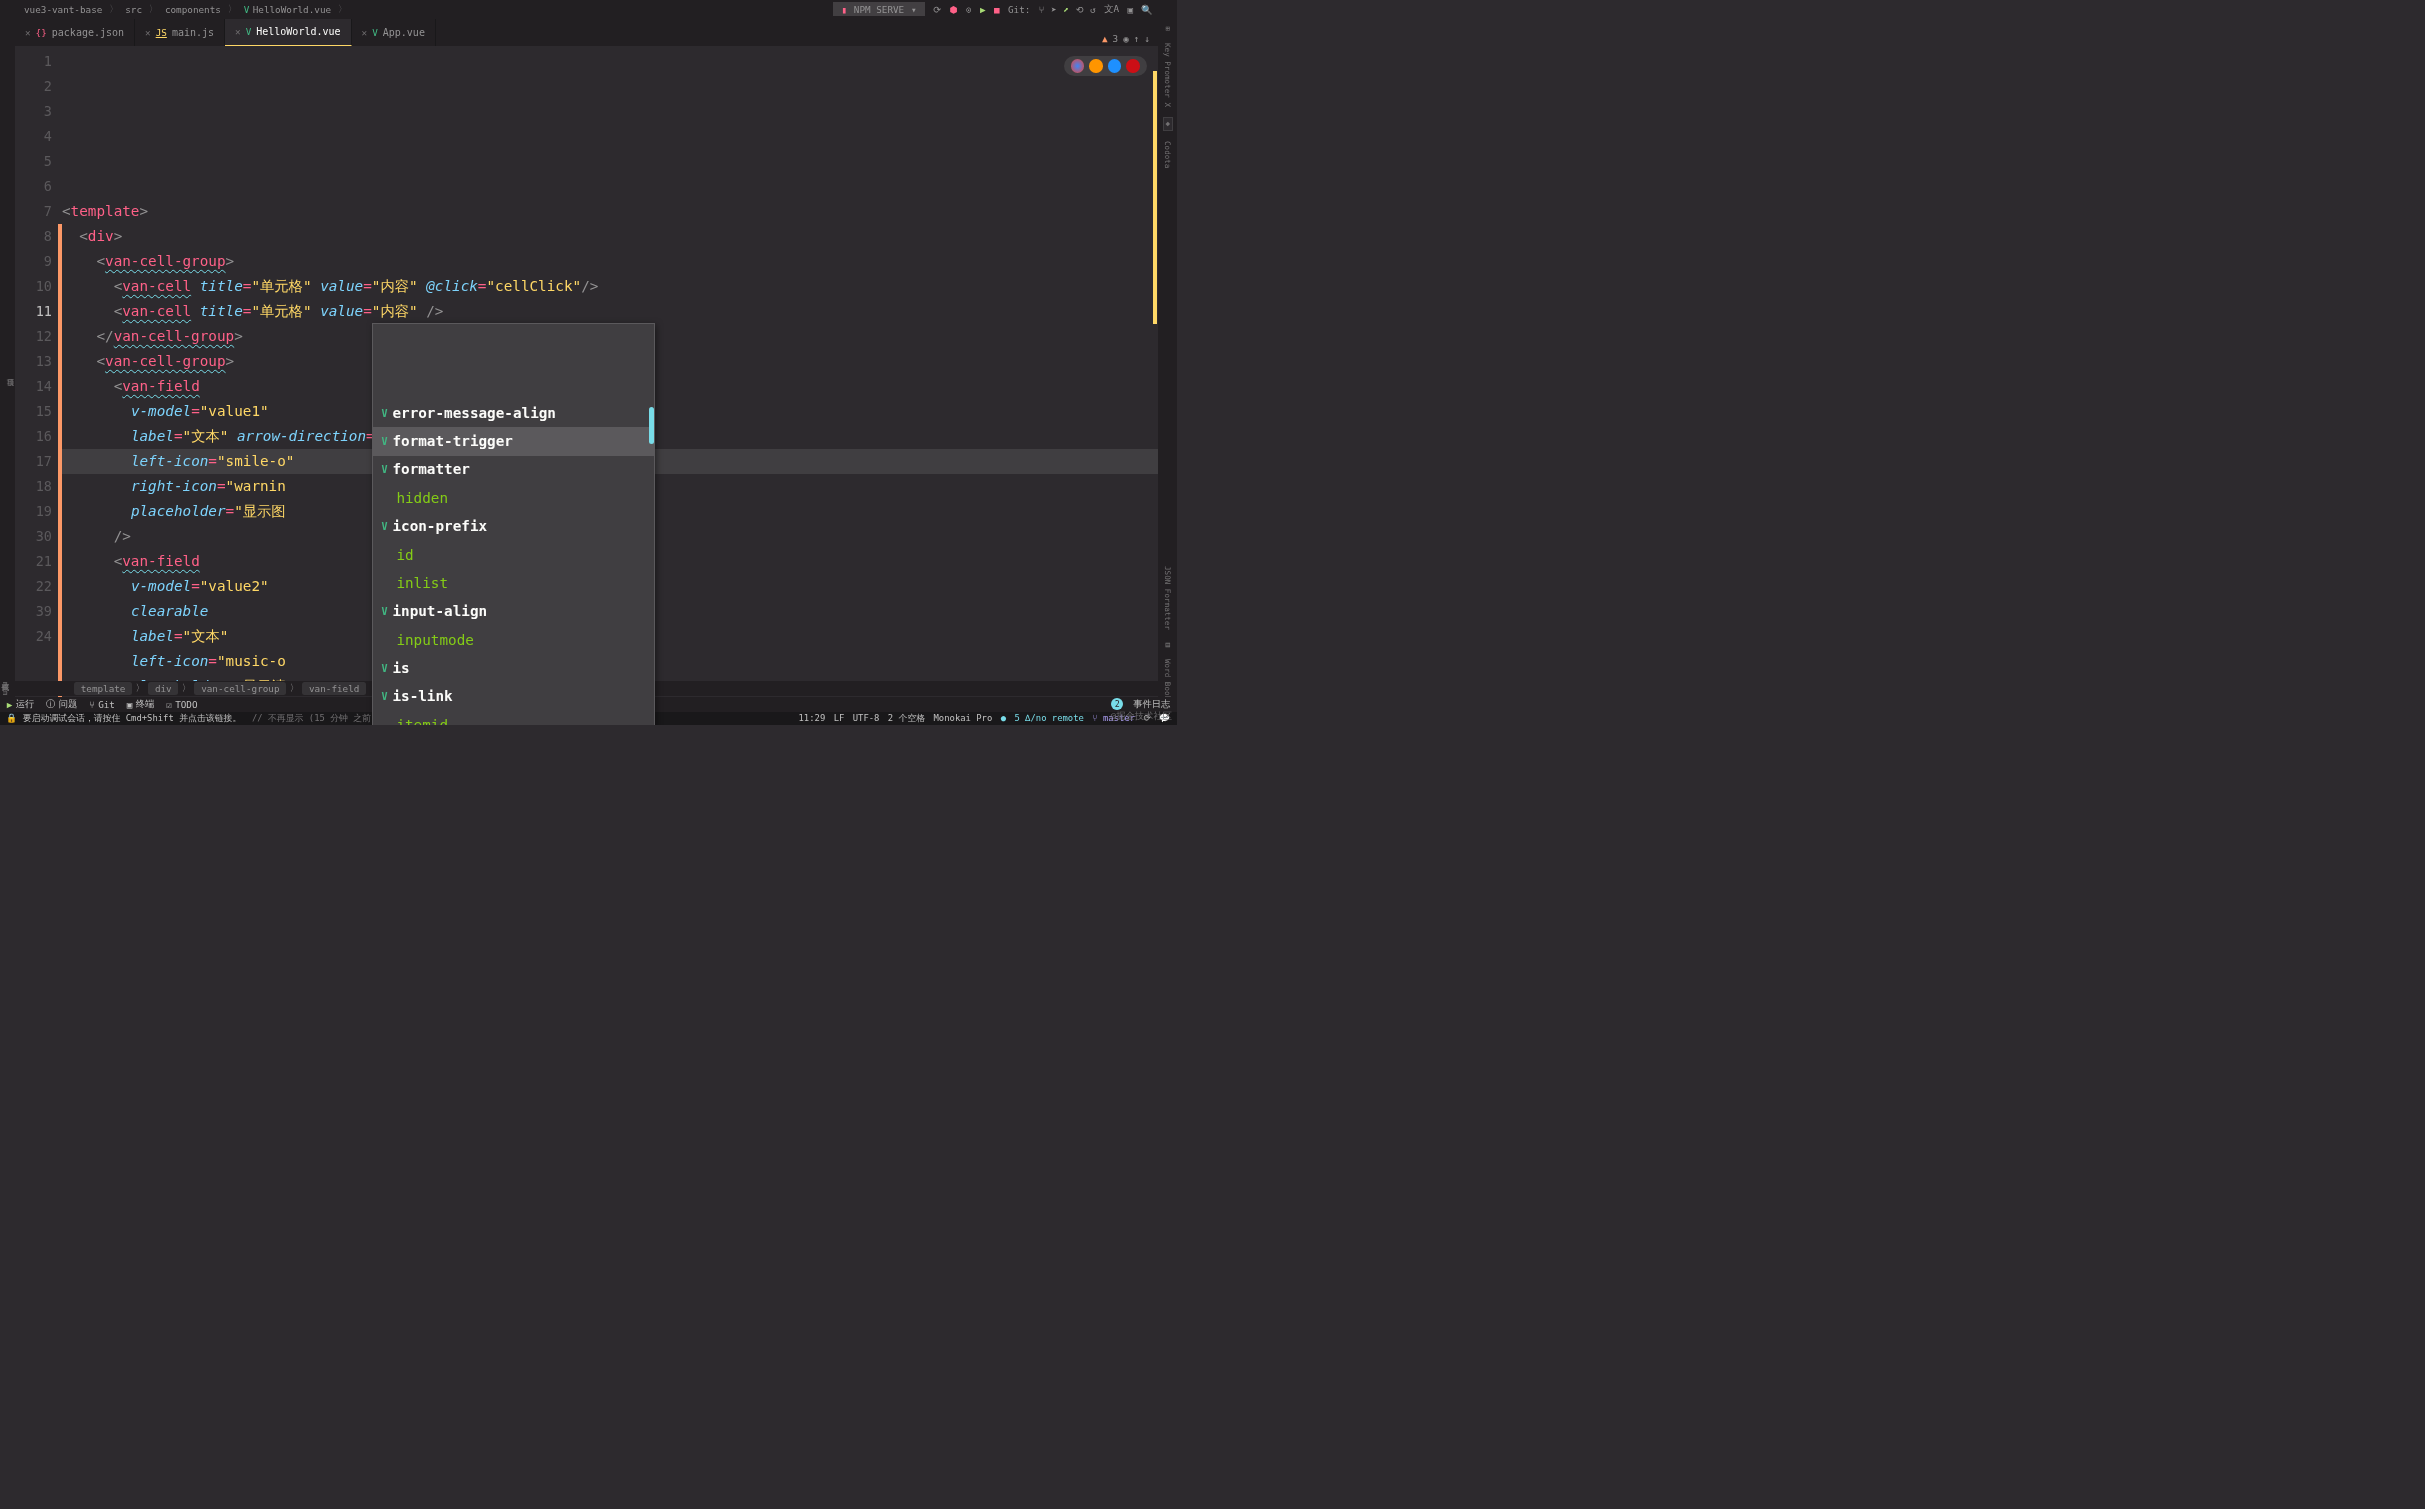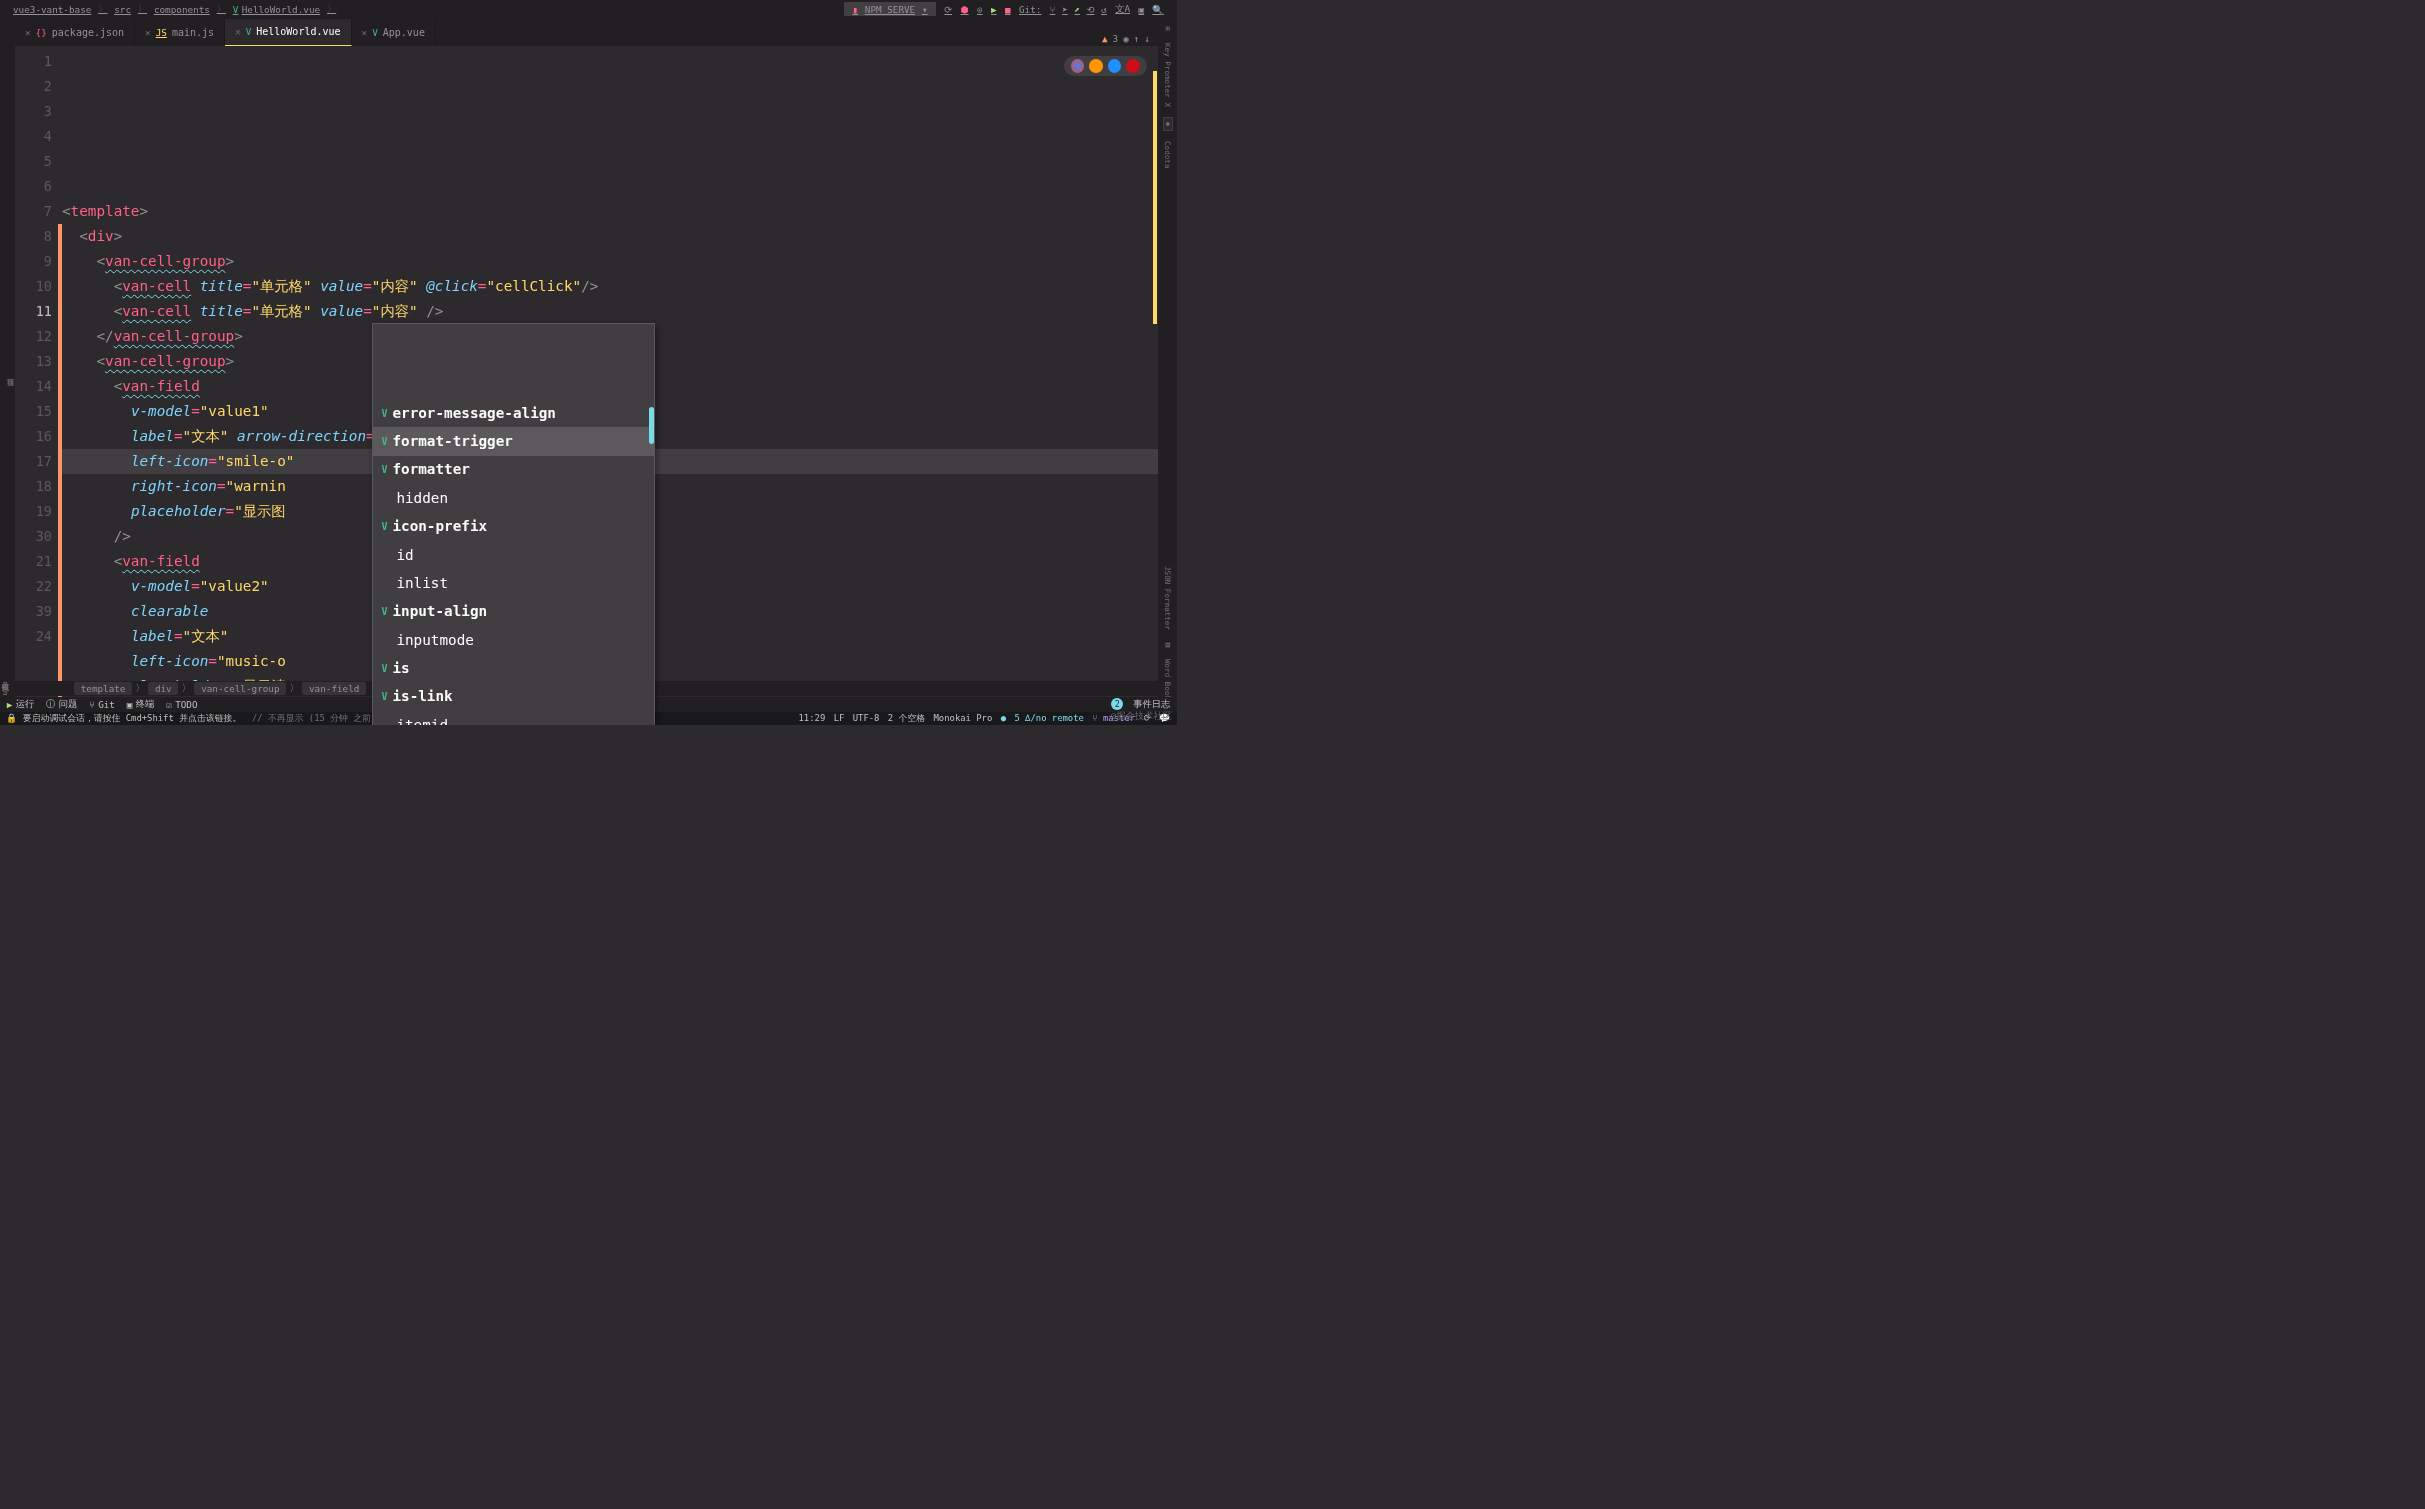--- a/index.html
+++ b/index.html
@@ -13,24 +13,23 @@
   font-size: 11px;
   position: relative;
 }
 
 
 .top-bar {
   height: 18.6px;
   background: #221f22;
   display: flex;
   align-items: center;
-  padding: 0 13px;
+  padding: 0 24px;
   font-size: 9.3px;
   color: #939293;
-  text-decoration: underline;
 }
 .breadcrumb-top { display: flex; align-items: center; gap: 3.4px; }
 .breadcrumb-top .sep { color: #5b595c; margin: 0 3.4px; }
 .breadcrumb-top .item { color: #939293; }
 .breadcrumb-top .vue-icon { color: #41b883; }
 
 .top-right {
   margin-left: auto;
   display: flex;
   align-items: center;
@@ -173,21 +172,21 @@
   border: 0.8px solid #5b595c;
   box-shadow: 1.7px 1.7px 6.7px rgba(0,0,0,0.5);
   font-size: 14.3px;
   z-index: 10;
 }
 .popup .item {
   padding: 1.7px 8.4px;
   display: flex;
   align-items: center;
   gap: 5px;
-  color: #ffffff;
+  color: #84cc16;
   cursor: pointer;
 }
 .popup .item.bold { color: #fcfcfa; font-weight: bold; }
 .popup .item.selected { background: #5b595c; }
 .popup .item .vicon { color: #41b883; font-size: 10px; }
 .popup .item .spacer { width: 10px; display: inline-block; }
 .popup .footer {
   background: #353336;
   padding: 2.5px 6.7px;
   font-size: 9.3px;

